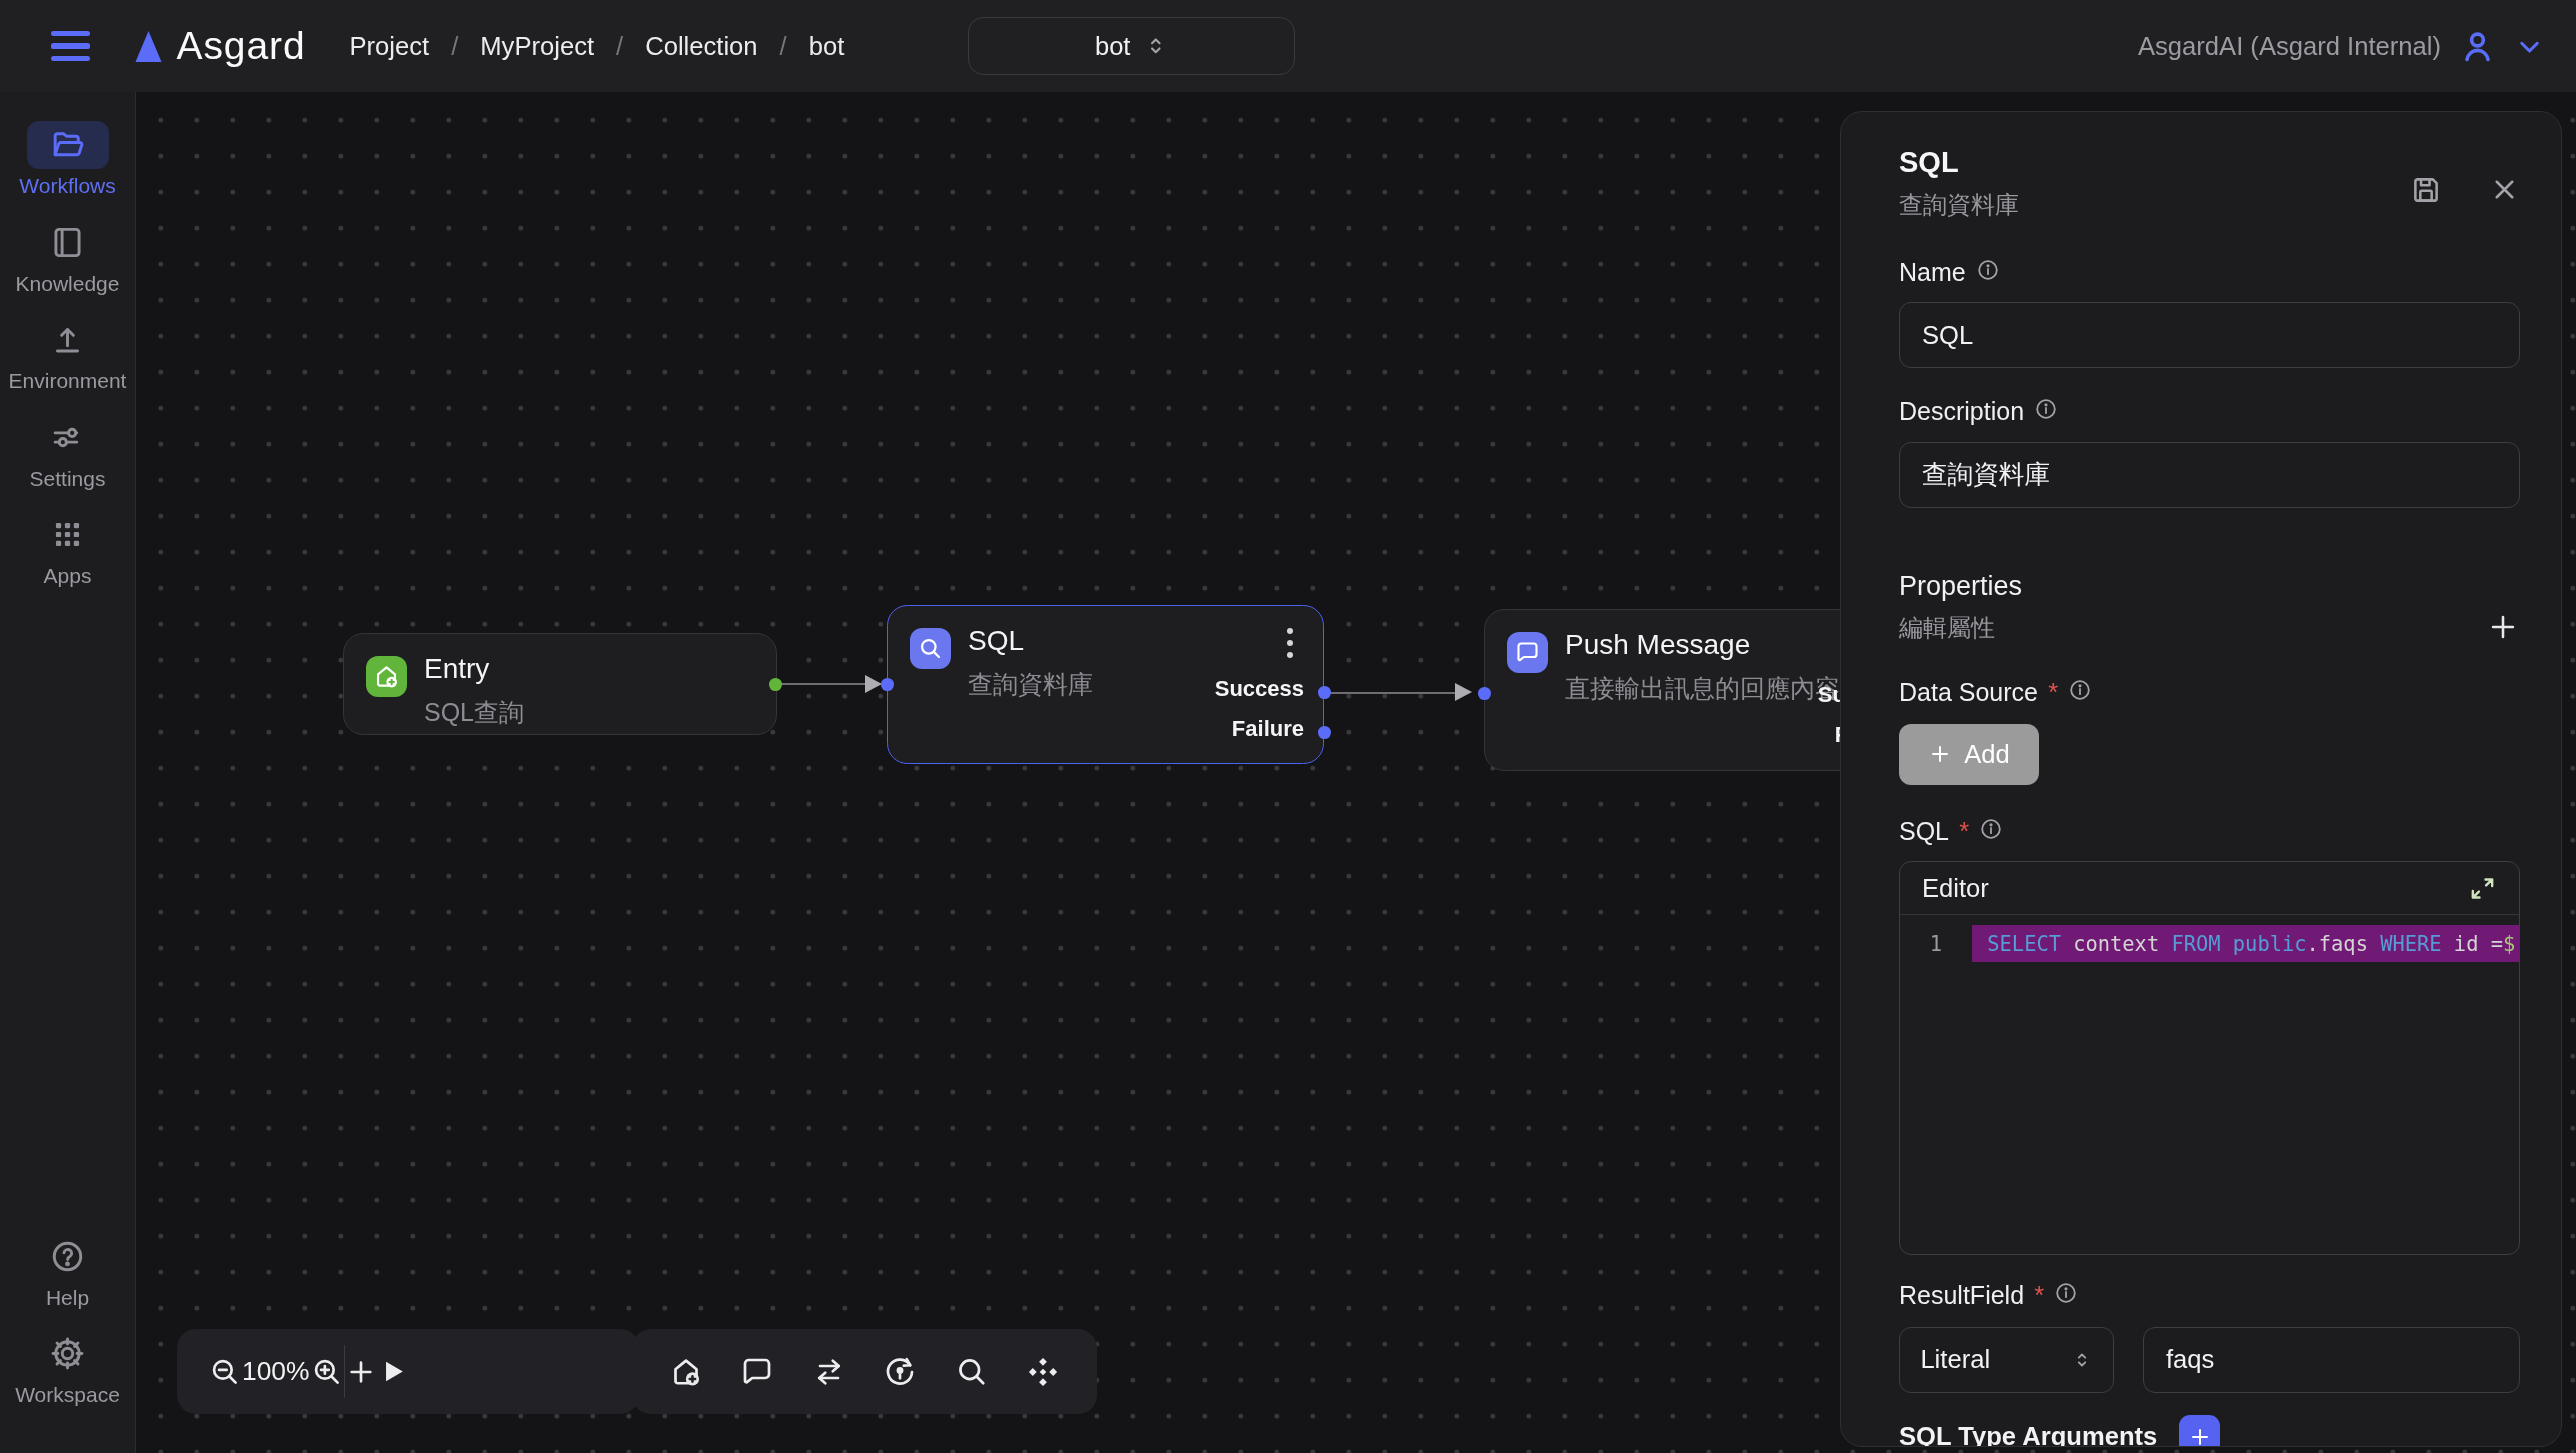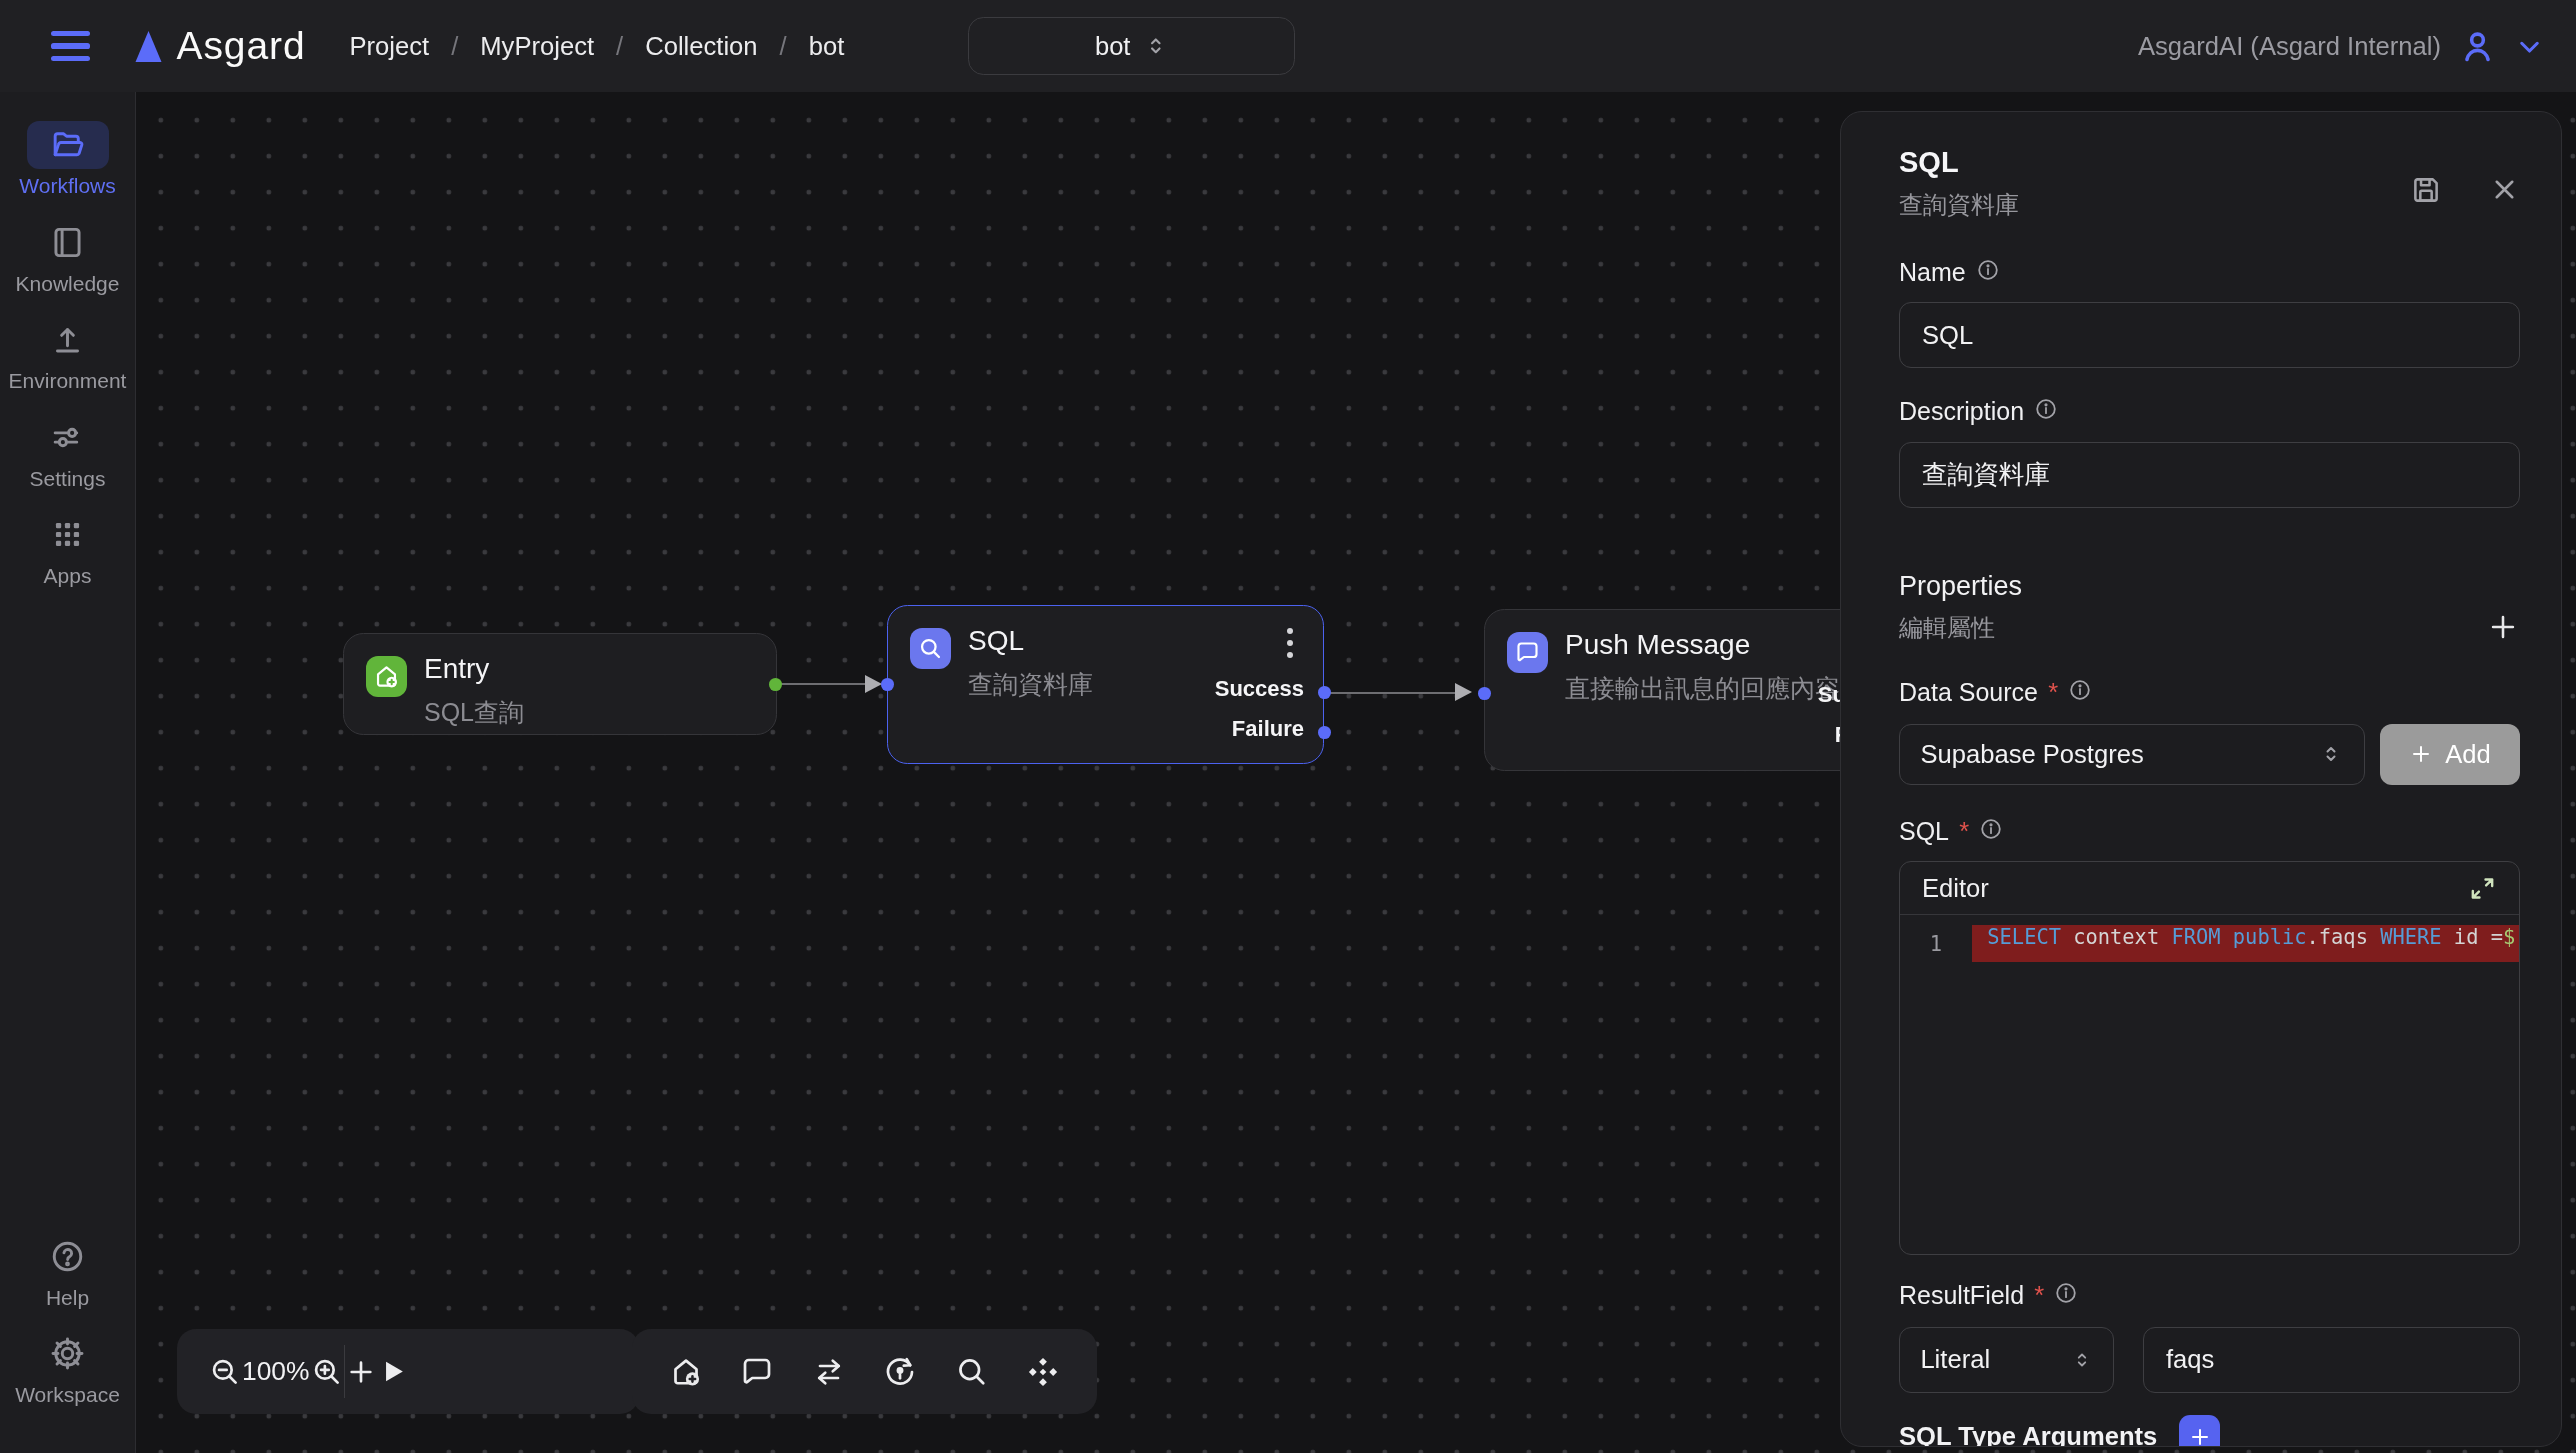--- a/index.html
+++ b/index.html
@@ -126,21 +126,21 @@
   .editor {
     margin-top:15.3px; height:394px; border:1.7px solid #3e3e42; border-radius:12px;
     background:#1d1d20; overflow:hidden;
   }
   .ed-header { height:53px; display:flex; align-items:center; justify-content:space-between;
     padding:0 22px; border-bottom:1.7px solid #36363a; }
   .ed-title { font-size:25.6px; color:#f0f0f2; }
   .ed-body { padding-top:10.2px; }
   .code-line { display:flex; align-items:center; height:37px; font-family:"DejaVu Sans Mono", monospace; font-size:20.4px; }
   .gutter { width:72px; text-align:center; color:#9a9aa0; flex:none; }
-  .code-text { flex:1; background:#7f1d1d; height:37px; display:flex; 
+  .code-text { flex:1; background:#701a75; height:37px; display:flex; align-items:center;
     padding-left:15.3px; white-space:pre; overflow:hidden; }
   .tok-kw { color:#569cd6; }
   .tok-plain { color:#d4d4d4; }
   .tok-var { color:#a5c972; }
   .mt-rf { margin-top:25.6px; }
   .rf-row { margin-top:17px; display:flex; align-items:center; gap:29px; }
   .rf-select { width:215px; height:66px; flex:none; }
   .rf-input { flex:1; margin-top:0; }
   .sta-row { margin-top:22px; display:flex; align-items:center; gap:22px; }
   .sta-label { font-size:25.6px; font-weight:600; color:#f2f2f4; }
@@ -487,28 +487,20 @@
     <span class="req">*</span>
     <span class="ic-gray">
       <svg width="24" height="24" viewBox="0 0 24 24" fill="none" stroke="currentColor" stroke-width="1.8" stroke-linecap="round">
           <circle cx="12" cy="12" r="8.8"></circle>
           <path d="M12 11v5.2"></path>
           <circle cx="12" cy="7.8" r="0.7" fill="currentColor"></circle>
         </svg>
     </span>
   </div>
   <div class="ds-row">
-    <div class="select-box ds-select">
-      <span>Supabase Postgres</span>
-      <span class="ic-gray">
-        <svg width="24" height="24" viewBox="0 0 24 24" fill="none" stroke="currentColor" stroke-width="2" stroke-linecap="round" stroke-linejoin="round">
-            <path d="M8.5 9.5L12 6l3.5 3.5M8.5 14.5L12 18l3.5-3.5"></path>
-          </svg>
-      </span>
-    </div>
     <button class="add-btn">
       <span>
         <svg width="24" height="24" viewBox="0 0 24 24" fill="none" stroke="#ffffff" stroke-width="2" stroke-linecap="round">
             <path d="M12 5v14M5 12h14"></path>
           </svg>
       </span>
       <span>Add</span>
     </button>
   </div>
 

